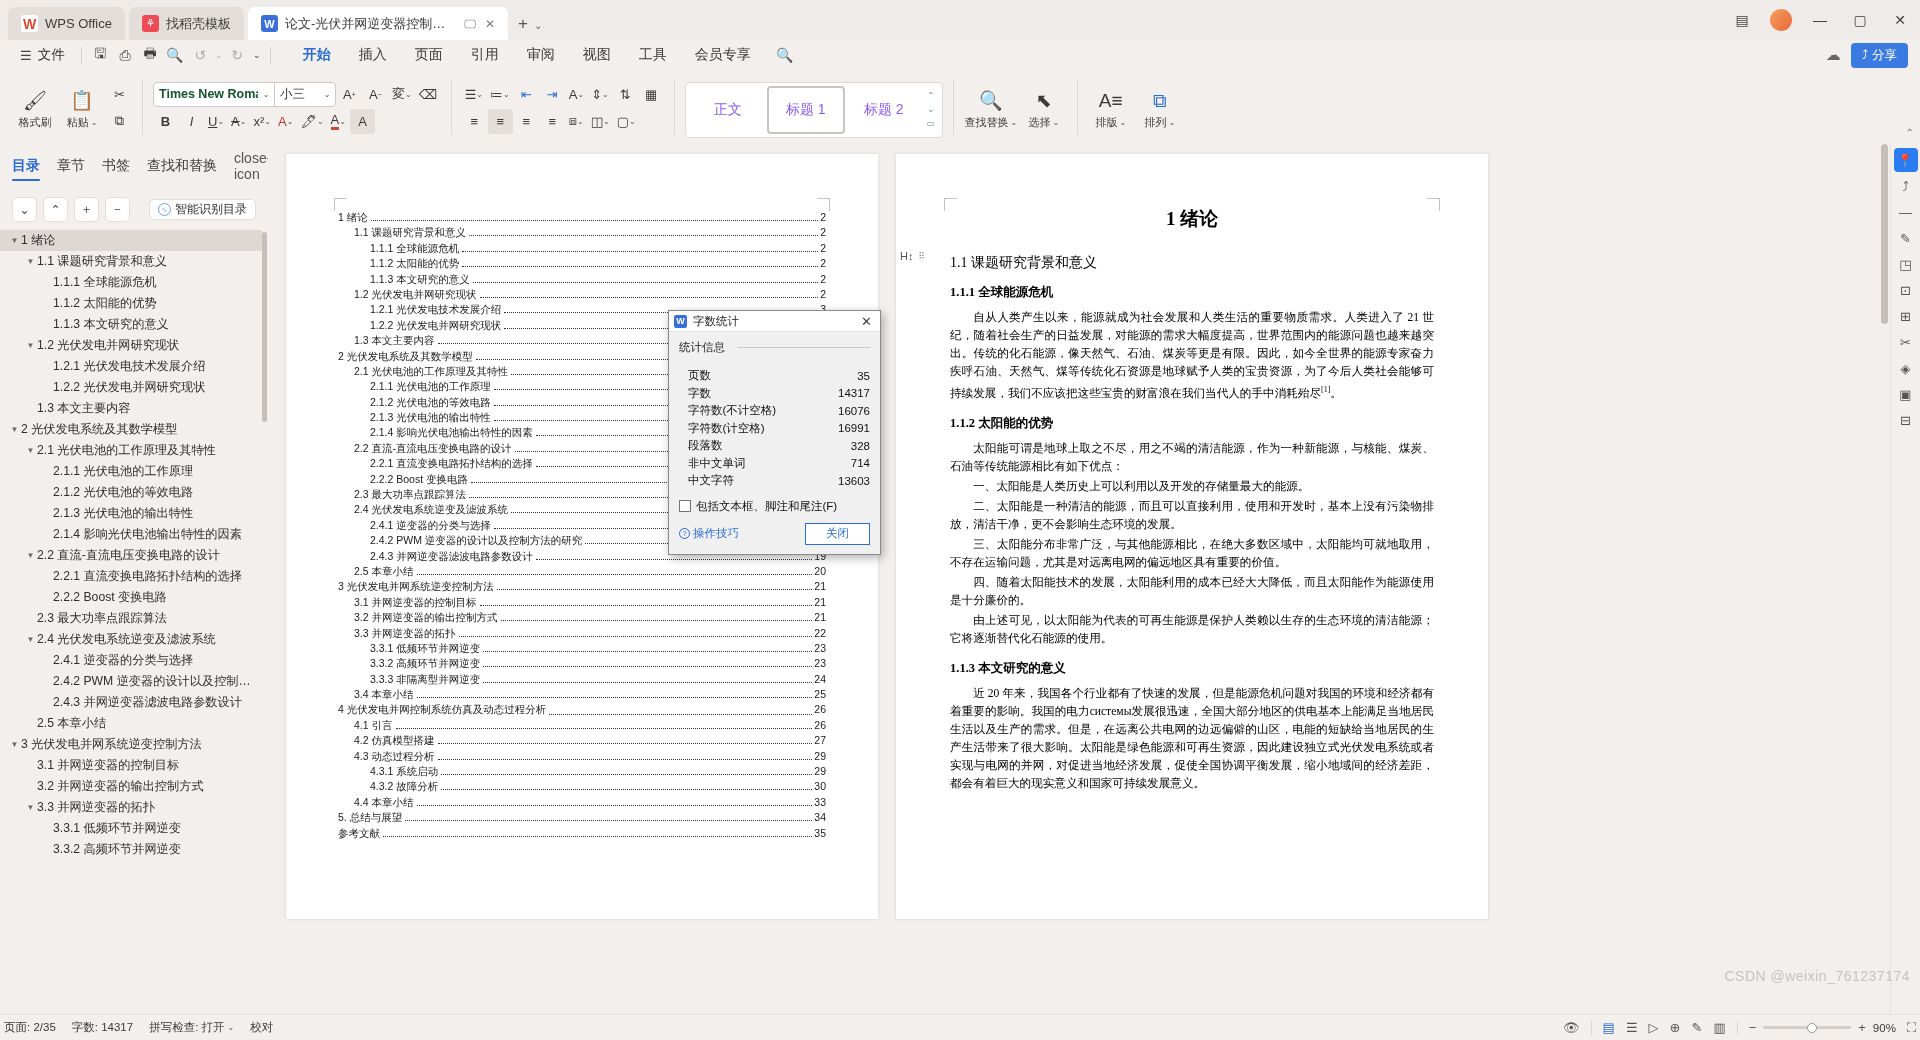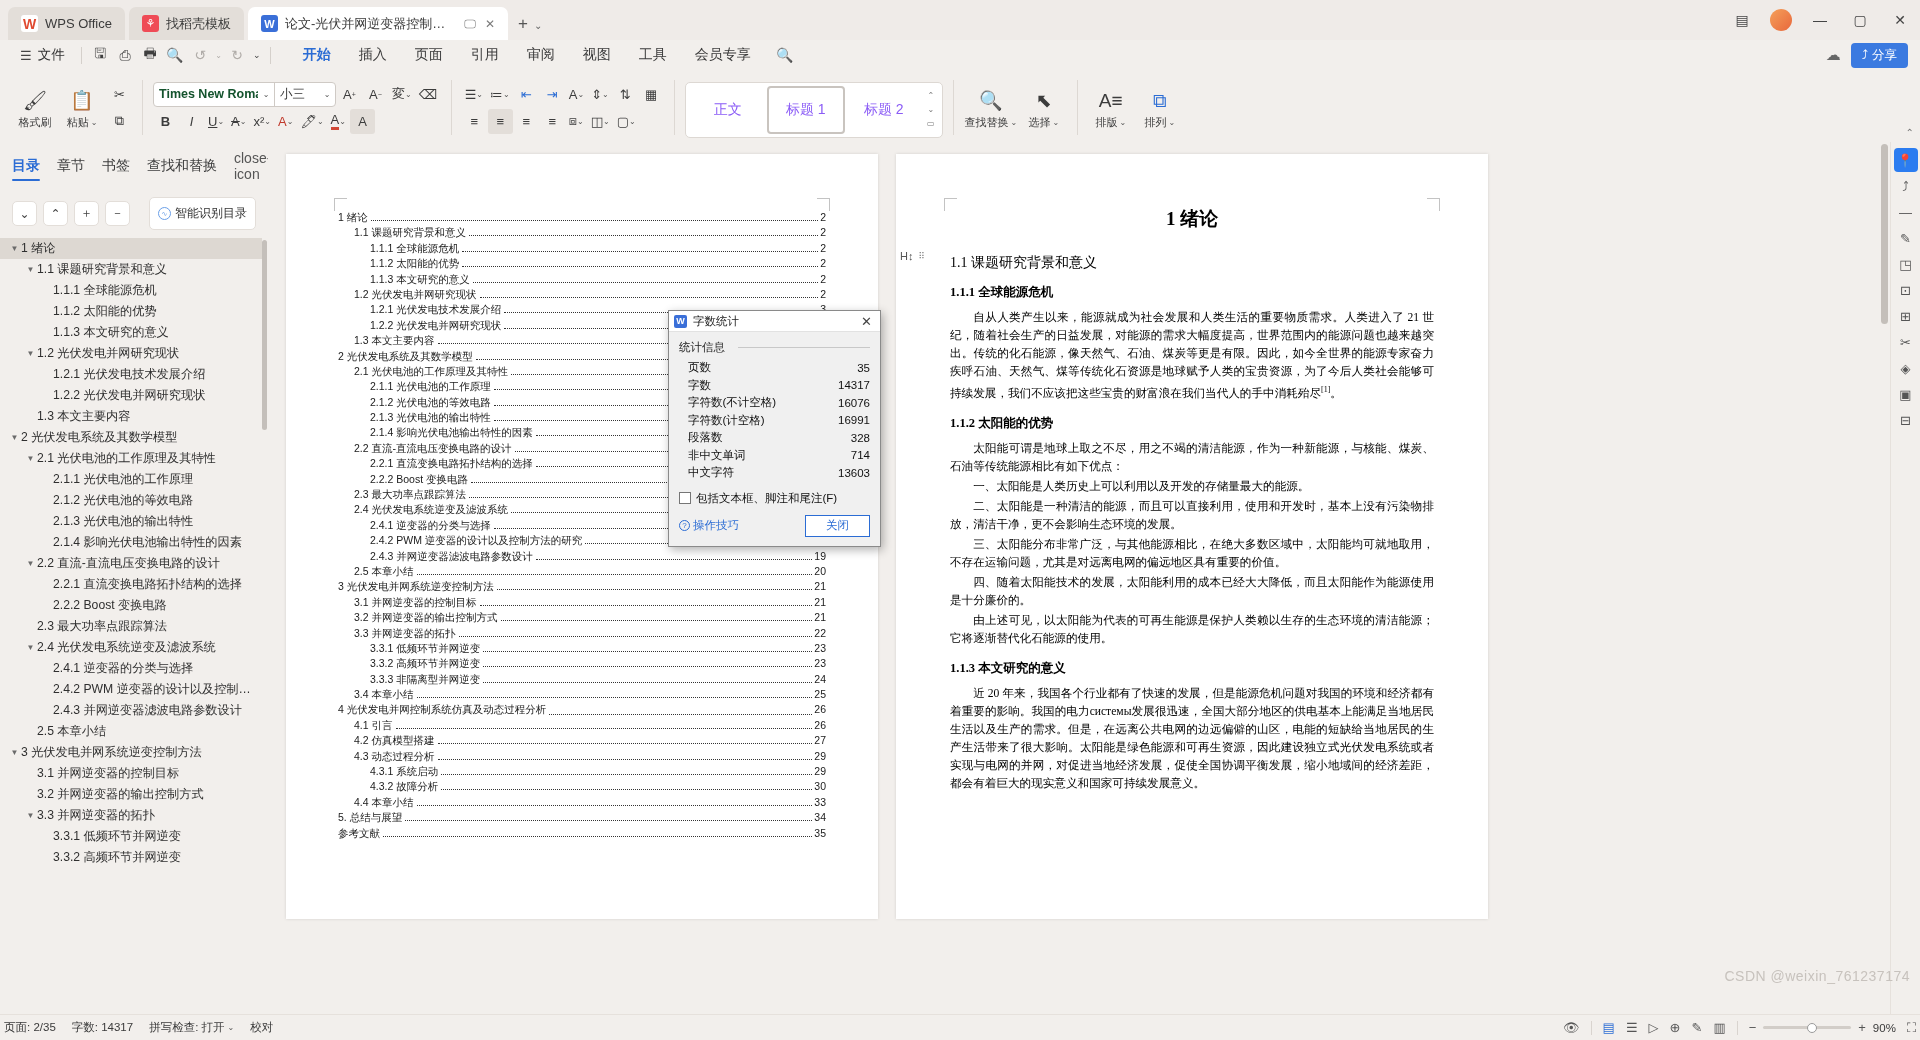--- a/index.html
+++ b/index.html
@@ -124,21 +124,21 @@
   .navtab.active::after {
     content: ""; position: absolute; left: 0; right: 0; bottom: 0; height: 2.5px; background: #2b6cd4; border-radius: 2px;
   }
   .navclose { margin-left: auto; font-size: 14px; color: #555; cursor: pointer; padding-bottom: 6px; }
   .navtools { display: flex; align-items: center; gap: 6px; padding: 9px 12px 8px 12px; }
   .navtools .tbtn {
     width: 25px; height: 25px; background: #fff; border: 1px solid #e3ded9; border-radius: 5px;
     display: flex; align-items: center; justify-content: center; font-size: 12px; color: #444; cursor: pointer;
   }
   .smartbtn {
-    margin-left: auto; height: 33px; background: #fff; border: 1px solid #e3ded9; border-radius: 5px;
+    margin-left: auto; height: 21px; background: #fff; border: 1px solid #e3ded9; border-radius: 5px;
     display: flex; align-items: center; gap: 4px; padding: 0 8px; font-size: 12px; color: #333; cursor: pointer;
   }
   .smartbtn .ring {
     width: 13px; height: 13px; border-radius: 50%; border: 1.2px solid #6a9fe8;
     display: flex; align-items: center; justify-content: center; font-size: 7px; color: #6a9fe8;
   }
   .navtree { flex: 1 1 auto; overflow: hidden; position: relative; padding-right: 6px; }
   .tnode {
     display: flex; align-items: center; height: 21px; font-size: 12.2px; color: #2f2f2f;
     cursor: pointer; white-space: nowrap; padding-right: 4px;
@@ -211,21 +211,21 @@
     height: 21px; background: #fff; display: flex; align-items: center; gap: 6px; padding: 0 5px;
     border-bottom: 1px solid #e2e2e2;
   }
   .dlg-title .tw {
     width: 13px; height: 13px; background: #3a6fd8; color: #fff; font-size: 9px; font-weight: bold;
     display: flex; align-items: center; justify-content: center; border-radius: 2px;
   }
   .dlg-title .tt { font-size: 11.5px; color: #222; flex: 1 1 auto; }
   .dlg-title .tx { font-size: 13px; color: #444; cursor: pointer; padding: 0 3px; }
   .dlg-body { padding: 8px 10px 9px 10px; }
-  .grouplbl { font-size: 11.5px; color: #222; display: flex; align-items: center; gap: 13px; margin-bottom: 4px; }
+  .grouplbl { font-size: 11.5px; color: #222; display: flex; align-items: center; gap: 13px; margin-bottom: 12px; }
   .grouplbl .rule { flex: 1 1 auto; height: 1px; background: #c8c8c8; }
   .statrow { display: flex; font-size: 11.5px; color: #111; height: 17.5px; align-items: center; padding-left: 9px; }
   .statrow .k { flex: 1 1 auto; }
   .statrow .v { flex: 0 0 auto; }
   .chkrow { display: flex; align-items: center; gap: 5px; margin-top: 9px; font-size: 11.5px; color: #111; }
   .chkbox { width: 12px; height: 12px; border: 1px solid #767676; background: #fff; flex: 0 0 12px; }
   .dlg-foot { display: flex; align-items: center; padding: 0 10px 9px 10px; }
   .tiplink { font-size: 11.5px; color: #2b6cd4; display: flex; align-items: center; gap: 3px; cursor: pointer; }
   .tiplink .qm {
     width: 11px; height: 11px; border-radius: 50%; border: 1px solid #2b6cd4;

